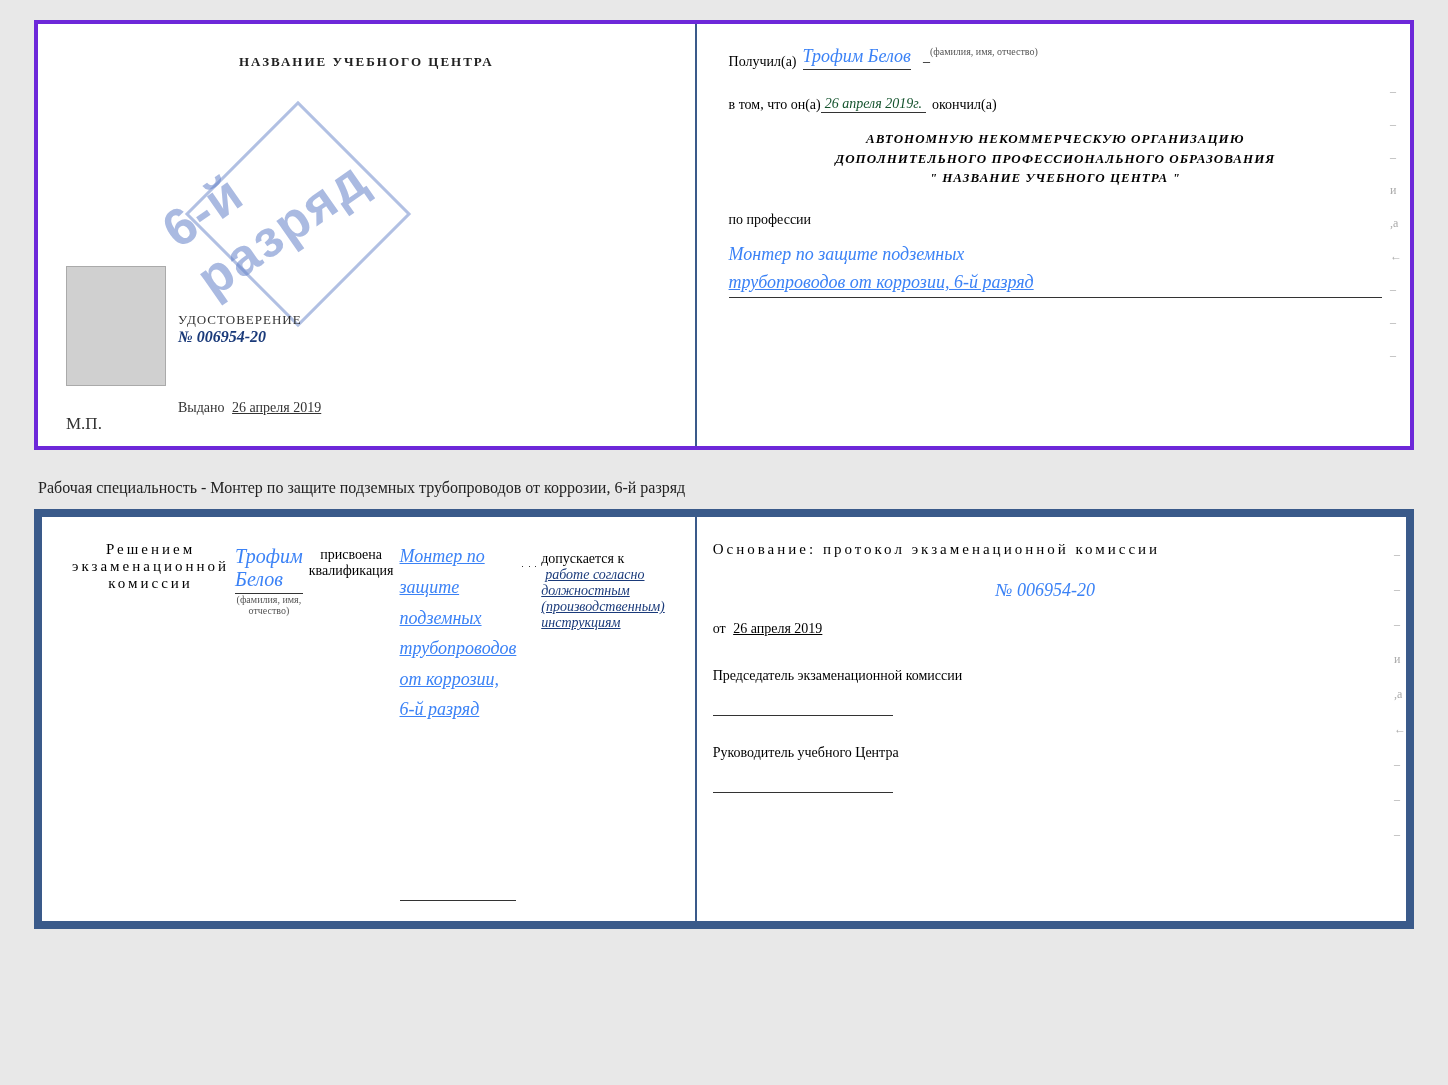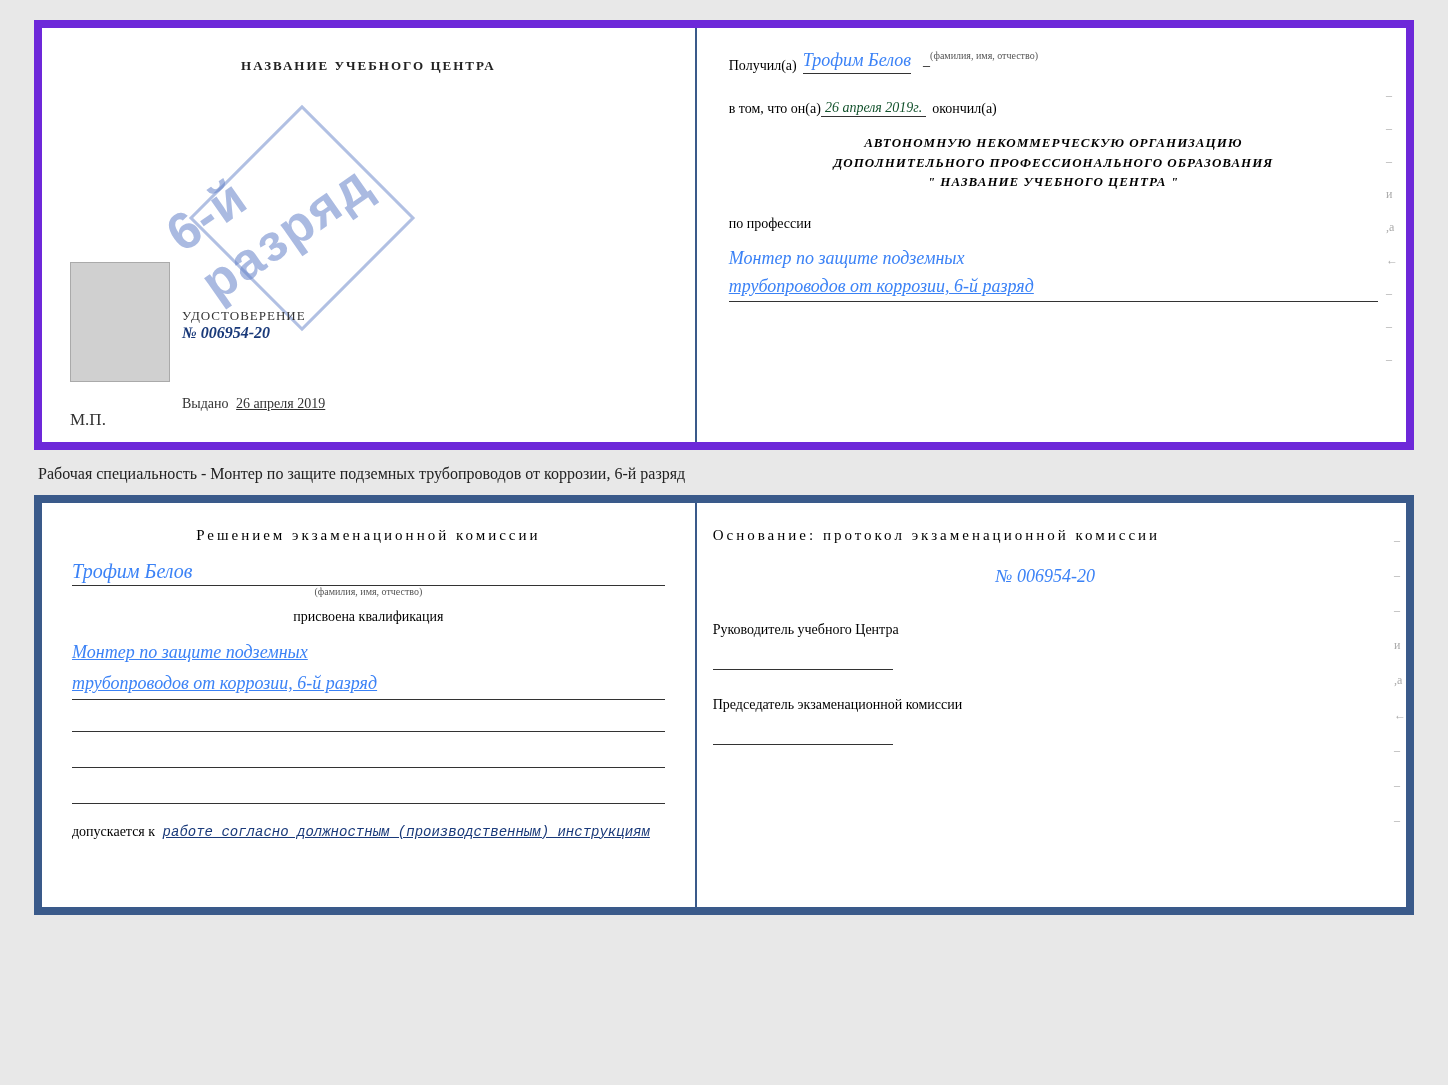--- a/index.html
+++ b/index.html
@@ -11,23 +11,23 @@
       display: flex;
       flex-direction: column;
       align-items: center;
       padding: 20px;
     }
 
     .certificate-top {
       display: flex;
       width: 1380px;
       height: 430px;
-      border: 8px solid #6d28d9;
+      border: 4px solid #6d28d9;
       background: #fff;
-      margin-bottom: 13px;
+      margin-bottom: 27px;
       position: relative;
       overflow: hidden;
     }
 
     .cert-left {
       width: 48%;
       border-right: 2px solid #3a5a8a;
       padding: 30px 30px 20px 30px;
       display: flex;
       flex-direction: column;
@@ -237,21 +237,20 @@
       background: #fff;
       position: relative;
       overflow: hidden;
     }
 
     .cert-bottom-left {
       width: 48%;
       border-right: 2px solid #3a5a8a;
       padding: 24px 30px 20px 30px;
       display: flex;
-      flex-direction: column;
       gap: 6px;
       font-size: 14px;
     }
 
     .cert-bottom-right {
       width: 52%;
       padding: 24px 28px 20px 16px;
       display: flex;
       flex-direction: column;
       gap: 10px;
@@ -468,40 +467,44 @@
       <div style="text-decoration:underline;">Монтер по защите подземных</div>
       <div style="text-decoration:underline;">трубопроводов от коррозии, 6-й разряд</div>
     </div>
 
     <div class="blank-line"></div>
     <div class="blank-line"></div>
     <div class="blank-line"></div>
 
     <div class="dopuskaetsya-block">
       <span>допускается к</span>
-      <span class="dopuskaetsya-italic" style="margin-left:4px;font-family:Liberation Mono, monospace;">работе согласно должностным (производственным) инструкциям</span>
+      <span class="dopuskaetsya-italic" style="margin-left:4px;">работе согласно должностным (производственным) инструкциям</span>
     </div>
   </div>
 
   <div class="cert-bottom-right">
     <div class="osnovanie-title letter-spacing-wide">Основание: протокол  экзаменационной  комиссии</div>
 
     <div class="protocol-number blue-handwritten">№  006954-20</div>
 
+    <div class="ot-date">
+      <span>от</span>
+      <span style="text-decoration:underline; margin-left:4px;">26 апреля 2019</span>
+    </div>
+
+    <div class="podpis-block">
+      <div class="podpis-label">Председатель экзаменационной комиссии</div>
+      <div class="podpis-line"></div>
+    </div>
 
     <div class="podpis-block" style="margin-top:16px;">
       <div class="podpis-label">Руководитель учебного Центра</div>
       <div class="podpis-line"></div>
     </div>
 
-    <div class="podpis-block">
-      <div class="podpis-label">Председатель экзаменационной комиссии</div>
-      <div class="podpis-line"></div>
-    </div>
-
     <div class="dash-col">
       <span>–</span>
       <span>–</span>
       <span>–</span>
       <span>и</span>
       <span>,а</span>
       <span>←</span>
       <span>–</span>
       <span>–</span>
       <span>–</span>

